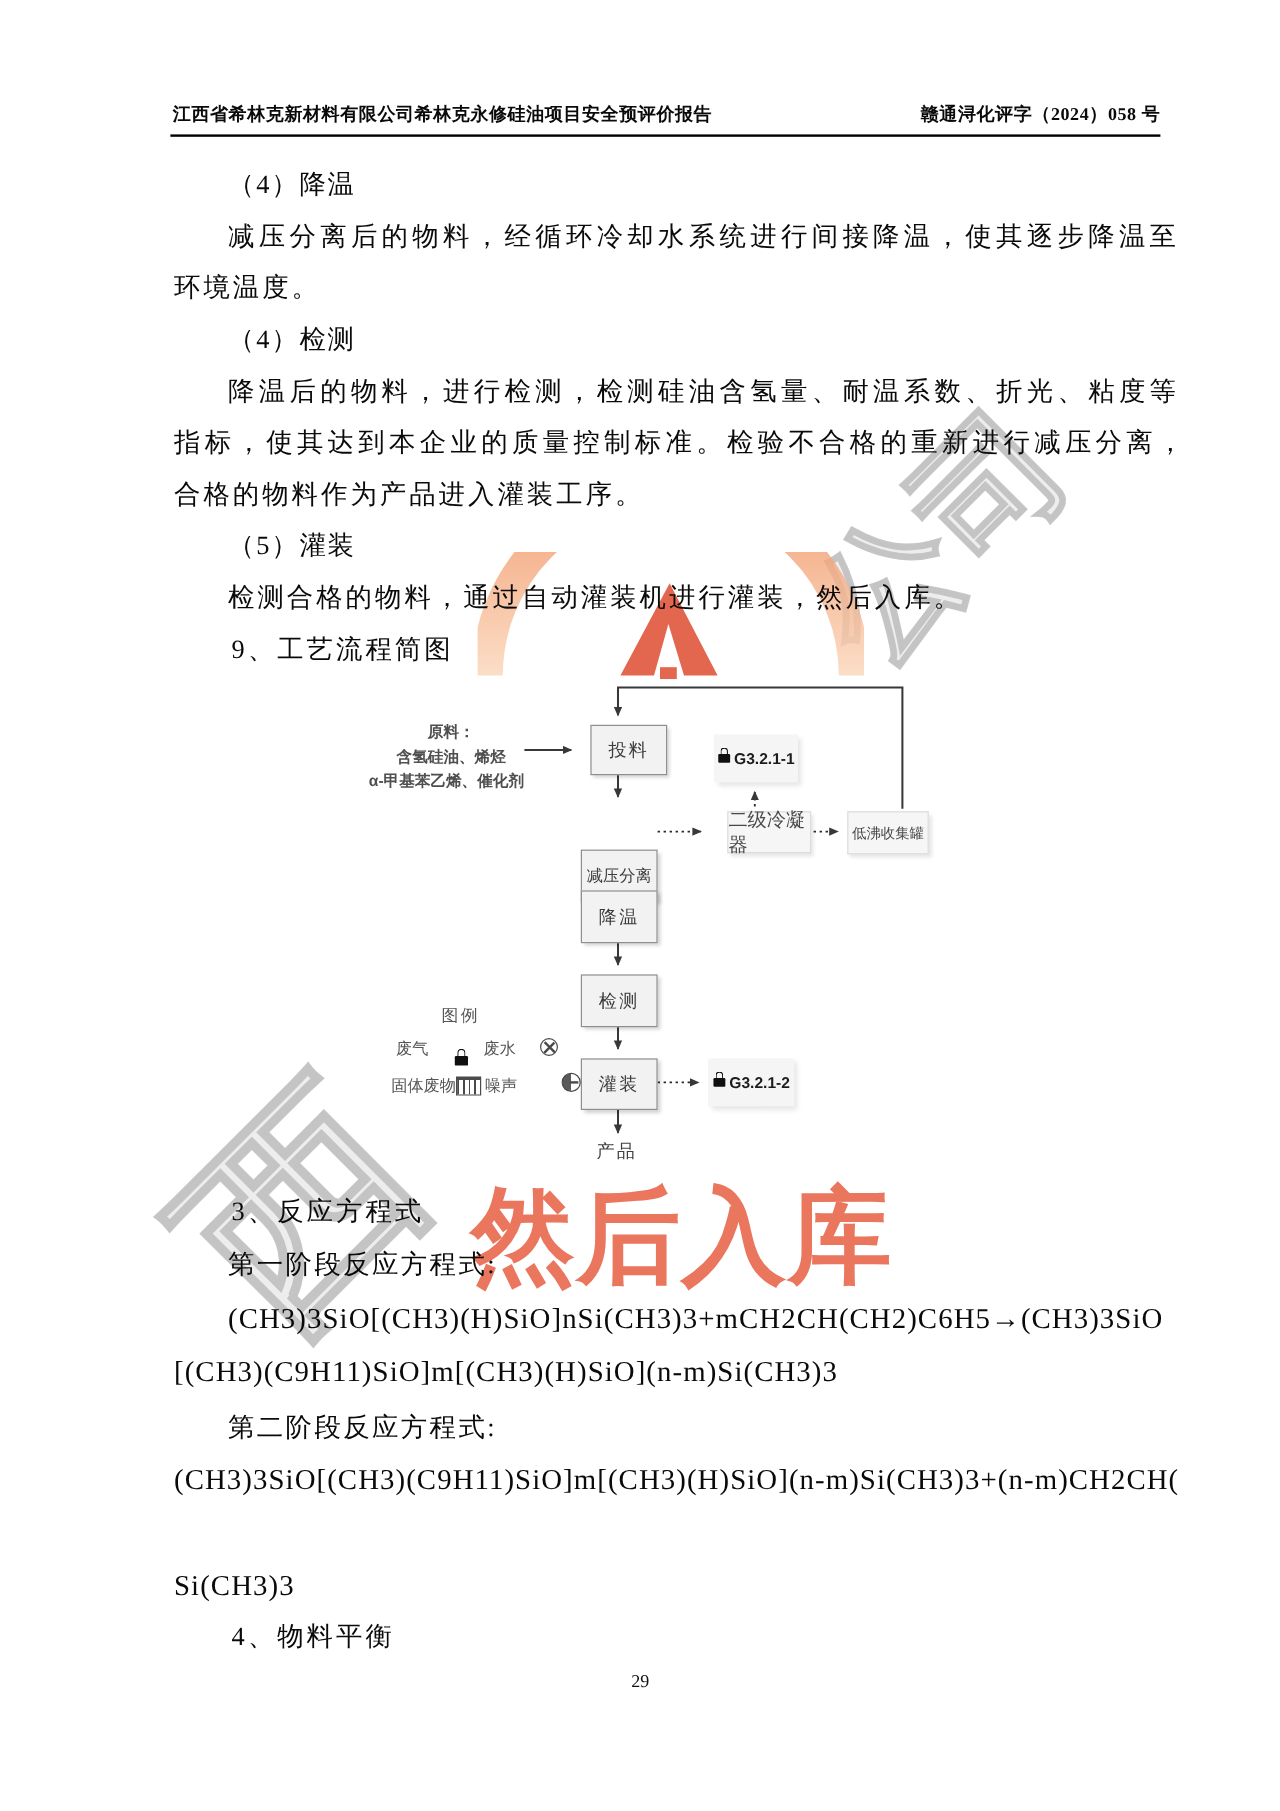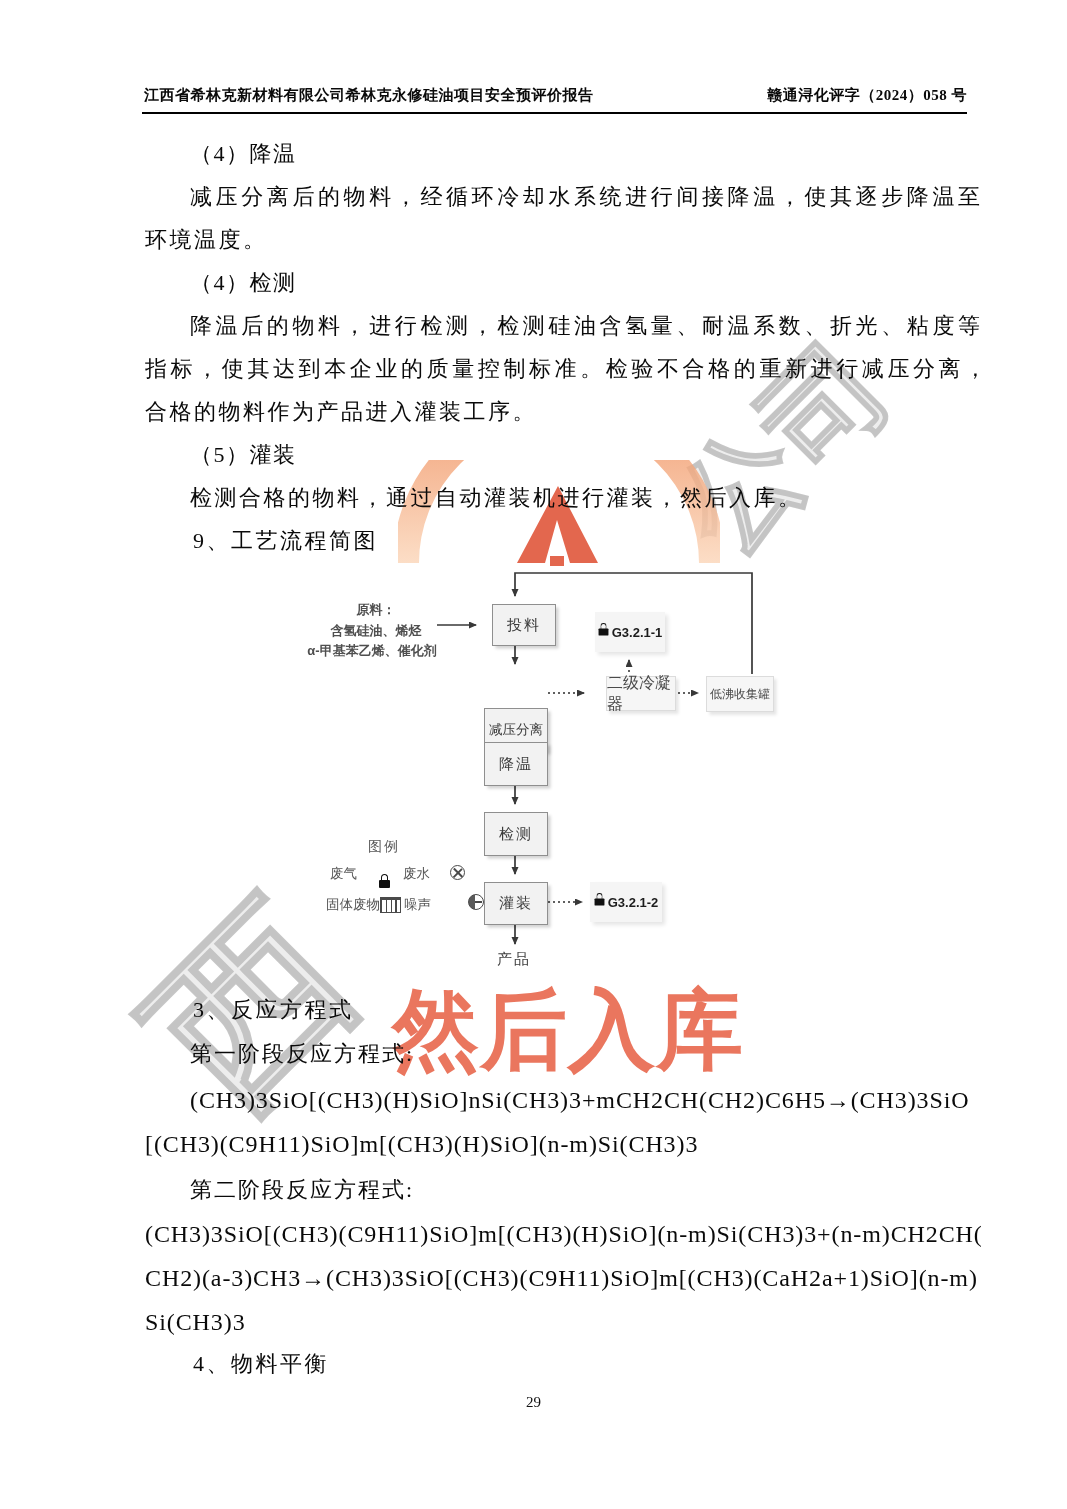--- a/index.html
+++ b/index.html
@@ -187,20 +187,19 @@
 
   <div class="abs bodyline ls25" style="left:193px;top:997px;">3、反应方程式</div>
   <div class="abs bodyline" style="left:190px;top:1041px;letter-spacing:2px;">第一阶段反应方程式:</div>
 
   <div class="abs eq" style="left:190px;top:1087px;">(CH3)3SiO[(CH3)(H)SiO]nSi(CH3)3+mCH2CH(CH2)C6H5→(CH3)3SiO</div>
   <div class="abs eq" style="left:145px;top:1131px;">[(CH3)(C9H11)SiO]m[(CH3)(H)SiO](n-m)Si(CH3)3</div>
 
   <div class="abs bodyline" style="left:190px;top:1177px;letter-spacing:2px;">第二阶段反应方程式:</div>
 
   <div class="abs eq" style="left:145px;top:1221px;">(CH3)3SiO[(CH3)(C9H11)SiO]m[(CH3)(H)SiO](n-m)Si(CH3)3+(n-m)CH2CH(</div>
-  <div class="abs eq" style="left:145px;top:1265px;">CH2)(a-3)CH3→(CH3)3SiO[(CH3)(C9H11)SiO]m[(CH3)(CaH2a+1)SiO](n-m)</div>
   <div class="abs eq" style="left:145px;top:1309px;">Si(CH3)3</div>
 
   <div class="abs bodyline ls25" style="left:193px;top:1351px;">4、物料平衡</div>
 
   <div class="abs pagenum" style="left:0;top:1394px;width:1067px;text-align:center;">29</div>
 
 </div>
 
 </body></html>

